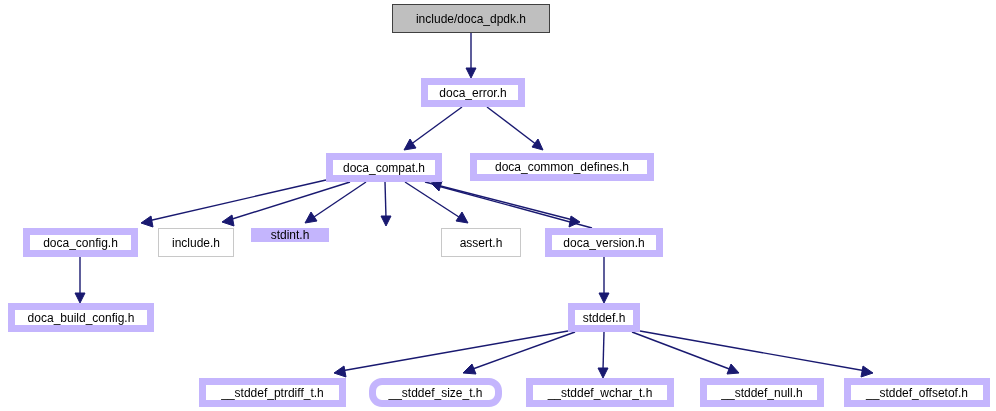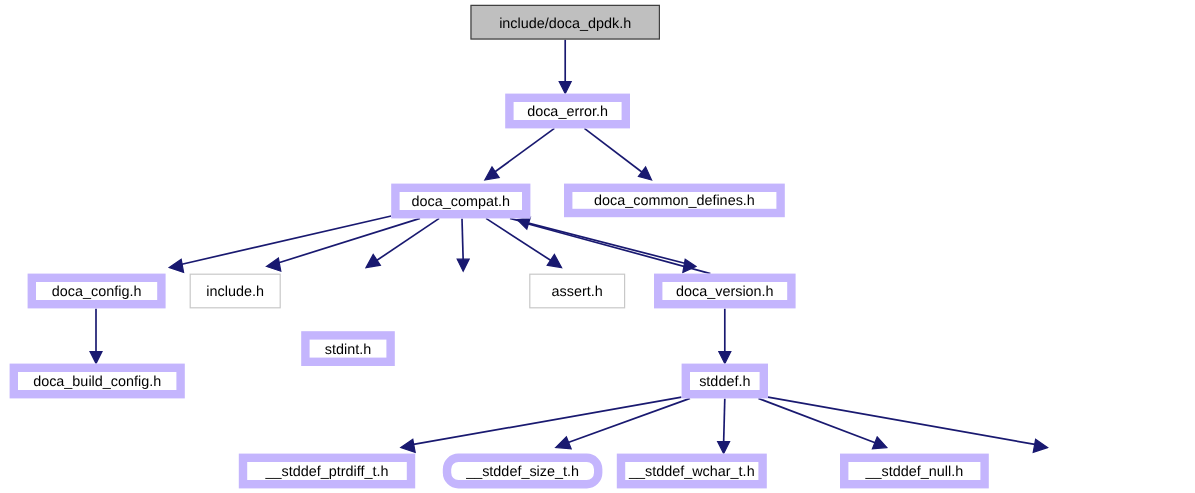--- a/index.html
+++ b/index.html
@@ -93,22 +93,23 @@
       <path d="M739,373 L727,374 L731,364 Z" fill="#191970" stroke="#191970" stroke-width="1"></path>
       <path d="M640,331 L866,371" fill="none" stroke="#191970" stroke-width="1.4"></path>
       <path d="M873,373 L861,377 L863,366 Z" fill="#191970" stroke="#191970" stroke-width="1"></path>
     </svg>
 <div class="node root" style="left: 392px; top: 4px; width: 158px; height: 29px;">include/doca_dpdk.h</div>
     <div class="node project" style="left: 421px; top: 78px; width: 104px; height: 29px;">doca_error.h</div>
     <div class="node project" style="left: 326px; top: 153px; width: 116px; height: 29px;">doca_compat.h</div>
     <div class="node project" style="left: 470px; top: 153px; width: 184px; height: 28px;">doca_common_defines.h</div>
     <div class="node project" style="left: 23px; top: 228px; width: 115px; height: 29px;">doca_config.h</div>
     <div class="node system" style="left: 158px; top: 228px; width: 76px; height: 29px;">include.h</div>
-    <div class="node project" style="left: 251px; top: 228px; width: 78px; height: 29px; margin-top: 48px;">stdint.h</div>
+    <div class="node project" style="left: 251px; top: 228px; width: 78px; height: 14px;">stdint.h</div>
     <div class="node system" style="left: 441px; top: 228px; width: 80px; height: 29px;">assert.h</div>
     <div class="node project" style="left: 545px; top: 228px; width: 118px; height: 29px;">doca_version.h</div>
     <div class="node project" style="left: 8px; top: 303px; width: 146px; height: 29px;">doca_build_config.h</div>
     <div class="node project" style="left: 199px; top: 378px; width: 147px; height: 29px;">__stddef_ptrdiff_t.h</div>
     <div class="node project" style="left: 568px; top: 303px; width: 72px; height: 29px;">stddef.h</div>
     <div class="node project" style="left: 369px; top: 378px; width: 133px; height: 29px; border-radius: 13px;">__stddef_size_t.h</div>
-    <div class="node project" style="left: 514px; top: 378px; width: 125px; height: 29px;">__stddef_wchar_t.h</div>
+    <div class="node project" style="left: 526px; top: 378px; width: 148px; height: 29px;">__stddef_wchar_t.h</div>
     <div class="node project" style="left: 700px; top: 378px; width: 124px; height: 29px;">__stddef_null.h</div>
+    <div class="node project" style="left: 844px; top: 378px; width: 146px; height: 29px;">__stddef_offsetof.h</div>
   </div>
 
 </body></html>

